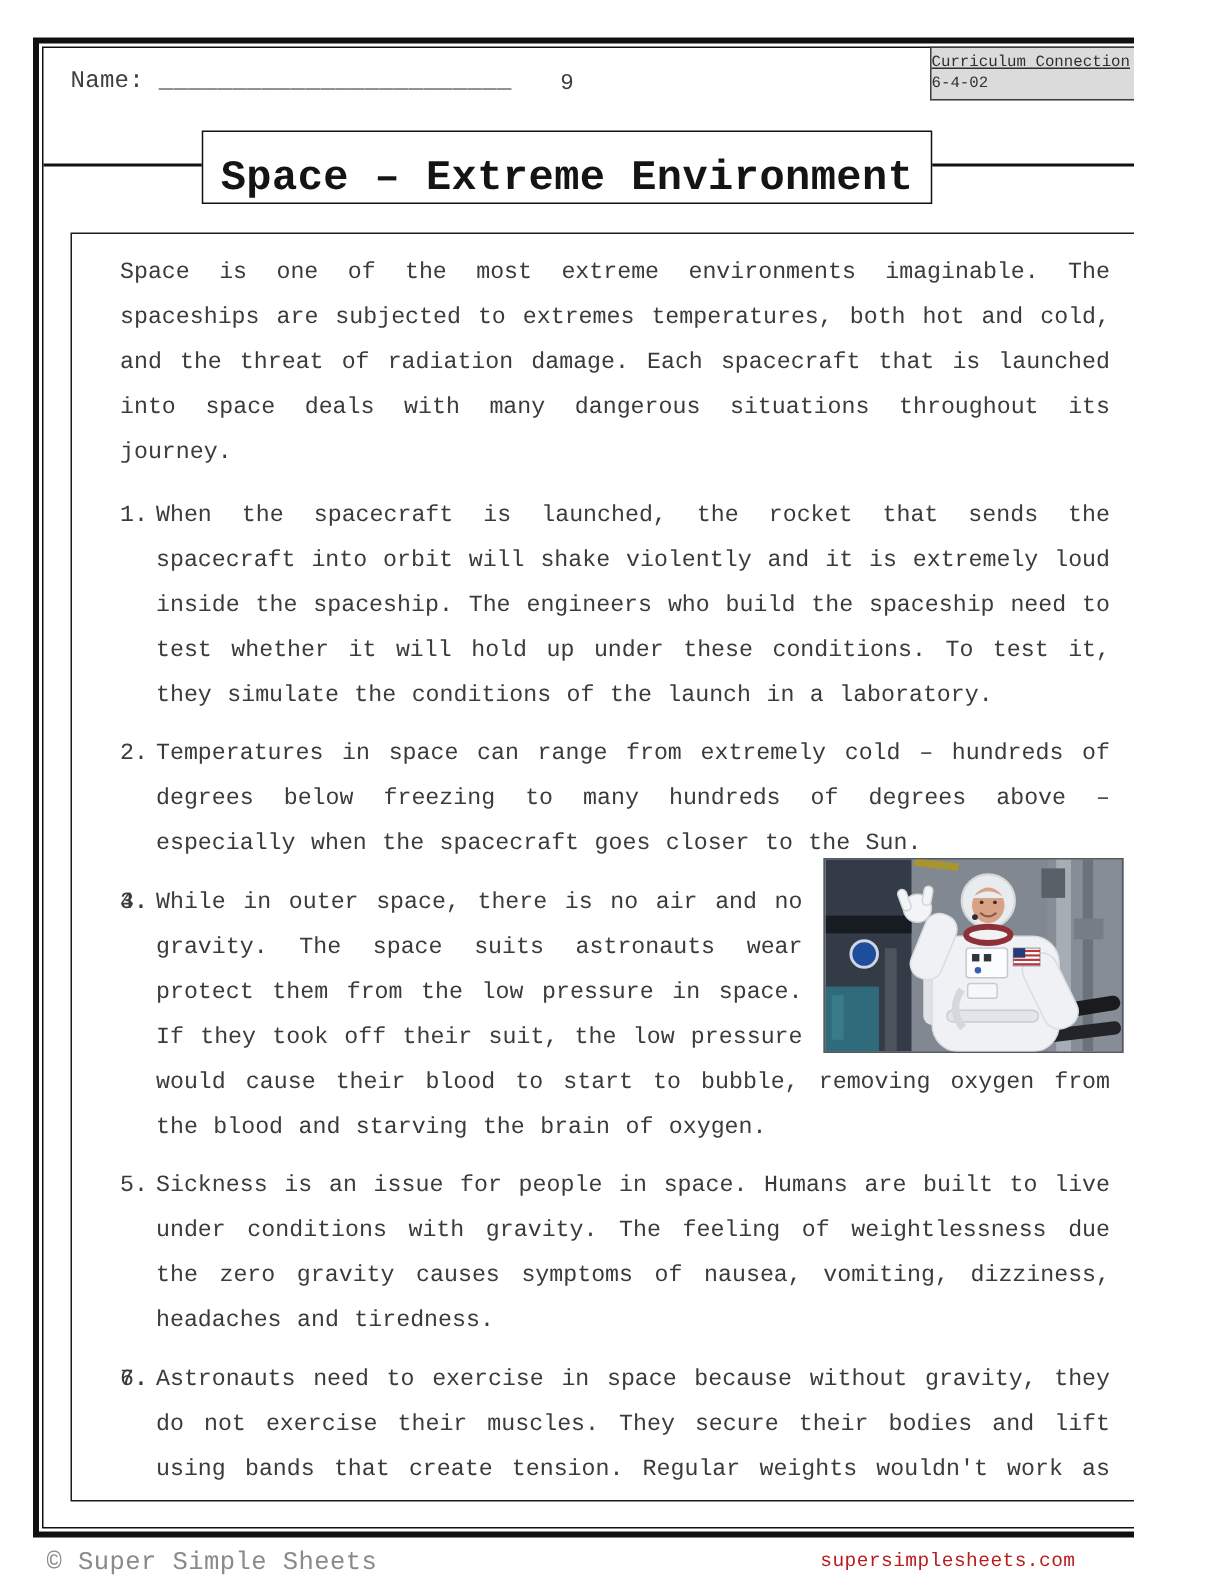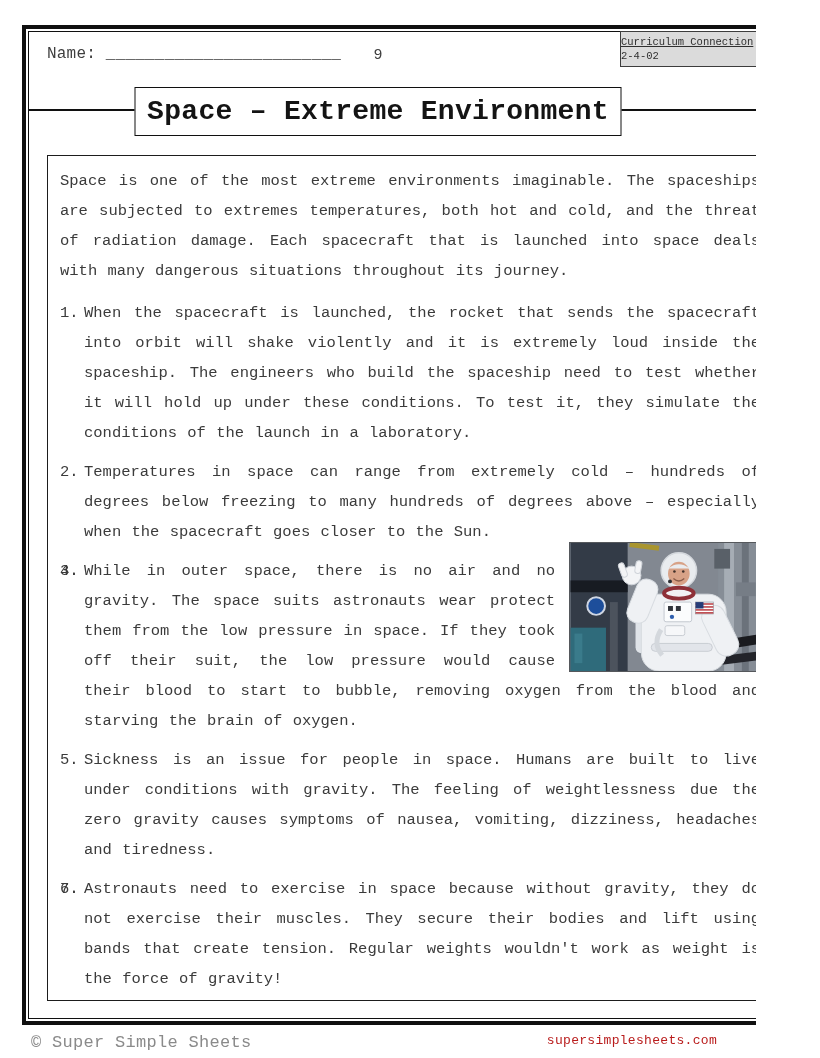--- a/index.html
+++ b/index.html
@@ -36,32 +36,32 @@
   .curriculum-box .cc-title { font-size:10.5px; color:#2f2f2f; text-decoration:underline; }
   .curriculum-box .cc-code  { font-size:10.5px; color:#2f2f2f; }
 
   .title-rule {
     position:absolute; left:29px; top:109px; width:762px; height:2px;
     background:#101010; z-index:1;
   }
   .title-box {
     position:absolute; left:50%; transform:translateX(-50%); top:87px;
     width:487px; height:49px; background:#ffffff; border:1.6px solid #101010;
-    z-index:2; display:flex; align-items:center; justify-content:center;
+    z-index:2; display:flex; align-items:flex-end; justify-content:center;
   }
   .title-box h1 {
     font-size:28px; font-weight:700; color:#141414; letter-spacing:0.3px;
     white-space:nowrap;
   }
 
   
   .content-box {
     position:absolute; left:47px; top:155px; width:726px; height:846px;
     border:1px solid #1d1d1d; background:#ffffff;
-    padding:10px 12px; overflow:hidden; z-index:2;
+    padding:10px 32px; overflow:hidden; z-index:2;
     font-size:15.5px; line-height:30px; word-spacing:1px; color:#3b3b3b;
     text-align:justify;
   }
   .intro { margin-bottom:12px; }
   .point { position:relative; padding-left:24px; margin-top:9px; }
   .point .num { position:absolute; left:0; top:0; }
 
   .photo-wrap {
     float:right; width:200px; height:130px;
     margin:-14px -9px 0 14px;
@@ -88,21 +88,21 @@
 
   <div class="name-row">
     <span>Name:</span>
     <span>________________________</span>
   </div>
 
   <div class="page-number">9</div>
 
   <div class="curriculum-box">
     <div class="cc-title">Curriculum Connection</div>
-    <div class="cc-code">2-4-02</div>
+    <div class="cc-code">6-4-02</div>
   </div>
 
   <div class="title-rule"></div>
 
   <div class="title-box">
     <h1>Space – Extreme Environment</h1>
   </div>
 
   <div class="content-box">
 

